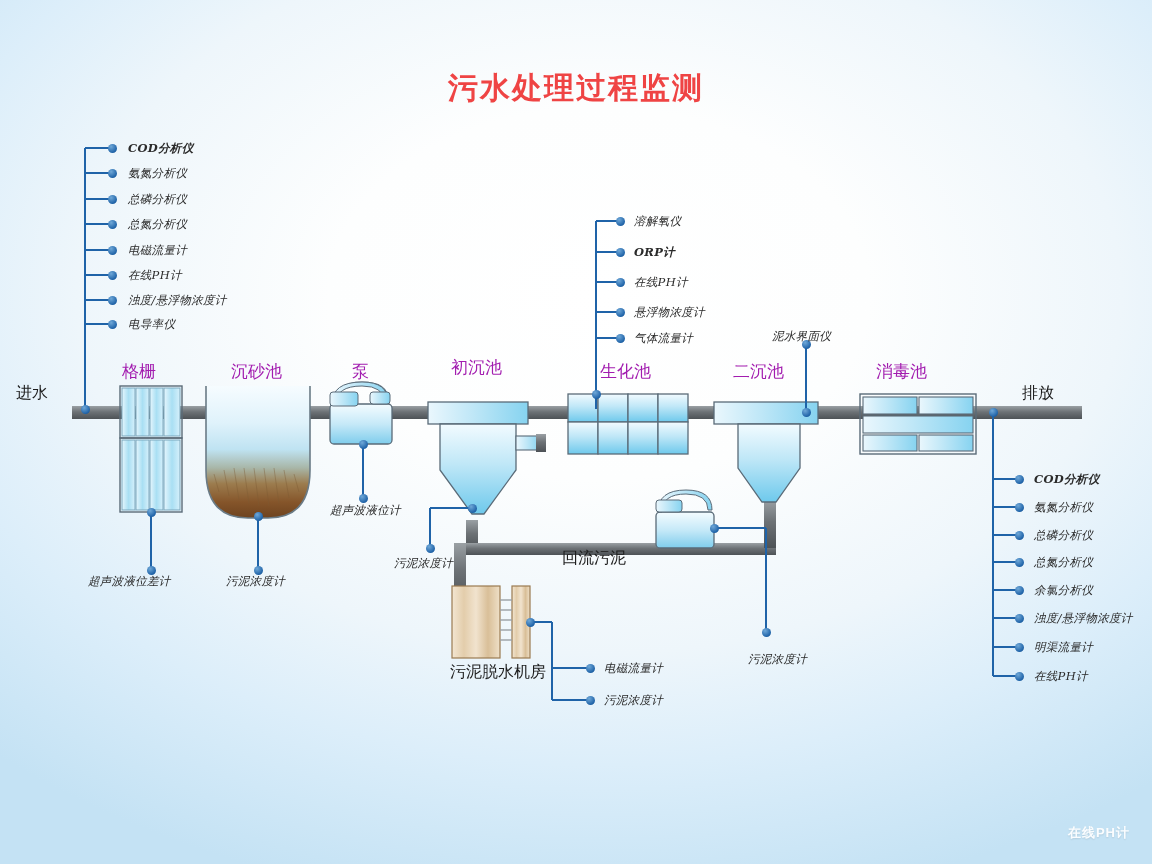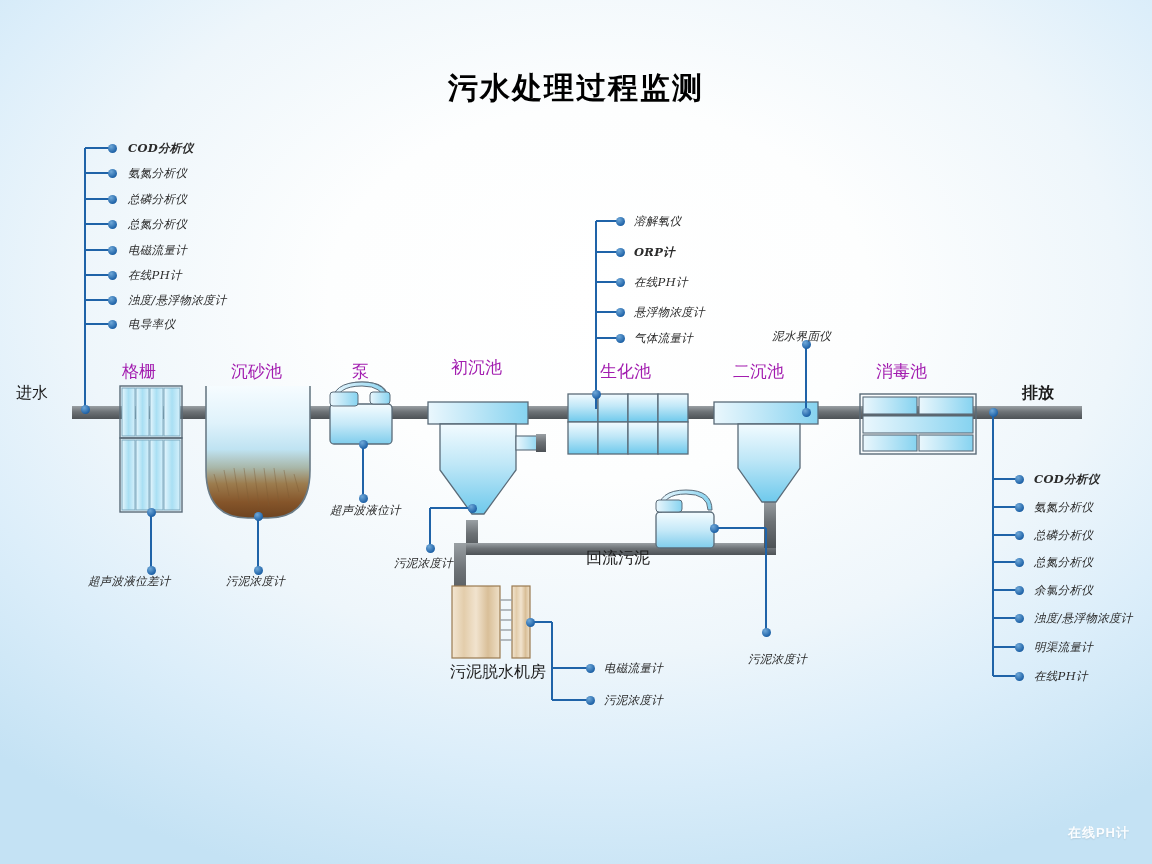--- a/index.html
+++ b/index.html
@@ -11,21 +11,21 @@
       radial-gradient(ellipse 900px 620px at 52% 34%, #ffffff 0%, #fdfefe 30%, #eef6fb 58%, #dceefa 76%, #c4e2f4 100%),
       linear-gradient(180deg,#dbeefb 0%,#eaf6fc 22%,#ffffff 45%,#f2f9fd 62%,#bcdff2 88%,#9ecbe8 100%);
     position:relative;
   }
   #diagram{position:absolute;inset:0;}
   svg.layer{position:absolute;left:0;top:0;width:1152px;height:864px;pointer-events:none;}
 
   
   .title{
     position:absolute;left:0;right:0;top:68px;text-align:center;
-    font-size:30px;font-weight:700;color:#000000;letter-spacing:2px;
+    font-size:30px;font-weight:700;color:#ef4444;letter-spacing:2px;
     font-family:"DejaVu Serif","Liberation Serif",serif;
   }
   .stage-label{
     position:absolute;font-size:17px;color:#a21caf;font-weight:500;white-space:nowrap;
     font-family:"DejaVu Sans","Liberation Sans",sans-serif;
   }
   .instr{
     position:absolute;font-size:11.5px;color:#2a2a2a;white-space:nowrap;
     font-style:italic;font-family:"DejaVu Serif","Liberation Serif",serif;
     letter-spacing:.3px;
@@ -222,31 +222,31 @@
       <line x1="766" y1="528" x2="766" y2="632"></line>
 
       <line x1="530" y1="622" x2="552" y2="622"></line>
       <line x1="552" y1="622" x2="552" y2="700"></line>
       <line x1="552" y1="668" x2="590" y2="668"></line>
       <line x1="552" y1="700" x2="590" y2="700"></line>
     </g>
   </svg>
 
   <div class="flow-label" style="left:16px;top:383px;">进水</div>
-  <div class="flow-label" style="left:1022px;top:383px;font-weight:bold;">排放</div>
+  <div class="flow-label" style="left:1022px;top:383px;">排放</div>
 
   <div class="stage-label" style="left:122px;top:360px;">格栅</div>
   <div class="stage-label" style="left:231px;top:360px;">沉砂池</div>
   <div class="stage-label" style="left:352px;top:360px;">泵</div>
   <div class="stage-label" style="left:451px;top:356px;">初沉池</div>
   <div class="stage-label" style="left:600px;top:360px;">生化池</div>
   <div class="stage-label" style="left:733px;top:360px;">二沉池</div>
   <div class="stage-label" style="left:876px;top:360px;">消毒池</div>
 
-  <div class="flow-label" style="left:586px;top:548px;">回流污泥</div>
+  <div class="flow-label" style="left:562px;top:548px;">回流污泥</div>
   <div class="flow-label" style="left:450px;top:662px;">污泥脱水机房</div>
 
   <div class="dot" style="left:108px;top:144px;"></div>
   <div class="dot" style="left:108px;top:169px;"></div>
   <div class="dot" style="left:108px;top:195px;"></div>
   <div class="dot" style="left:108px;top:220px;"></div>
   <div class="dot" style="left:108px;top:246px;"></div>
   <div class="dot" style="left:108px;top:271px;"></div>
   <div class="dot" style="left:108px;top:296px;"></div>
   <div class="dot" style="left:108px;top:320px;"></div>

